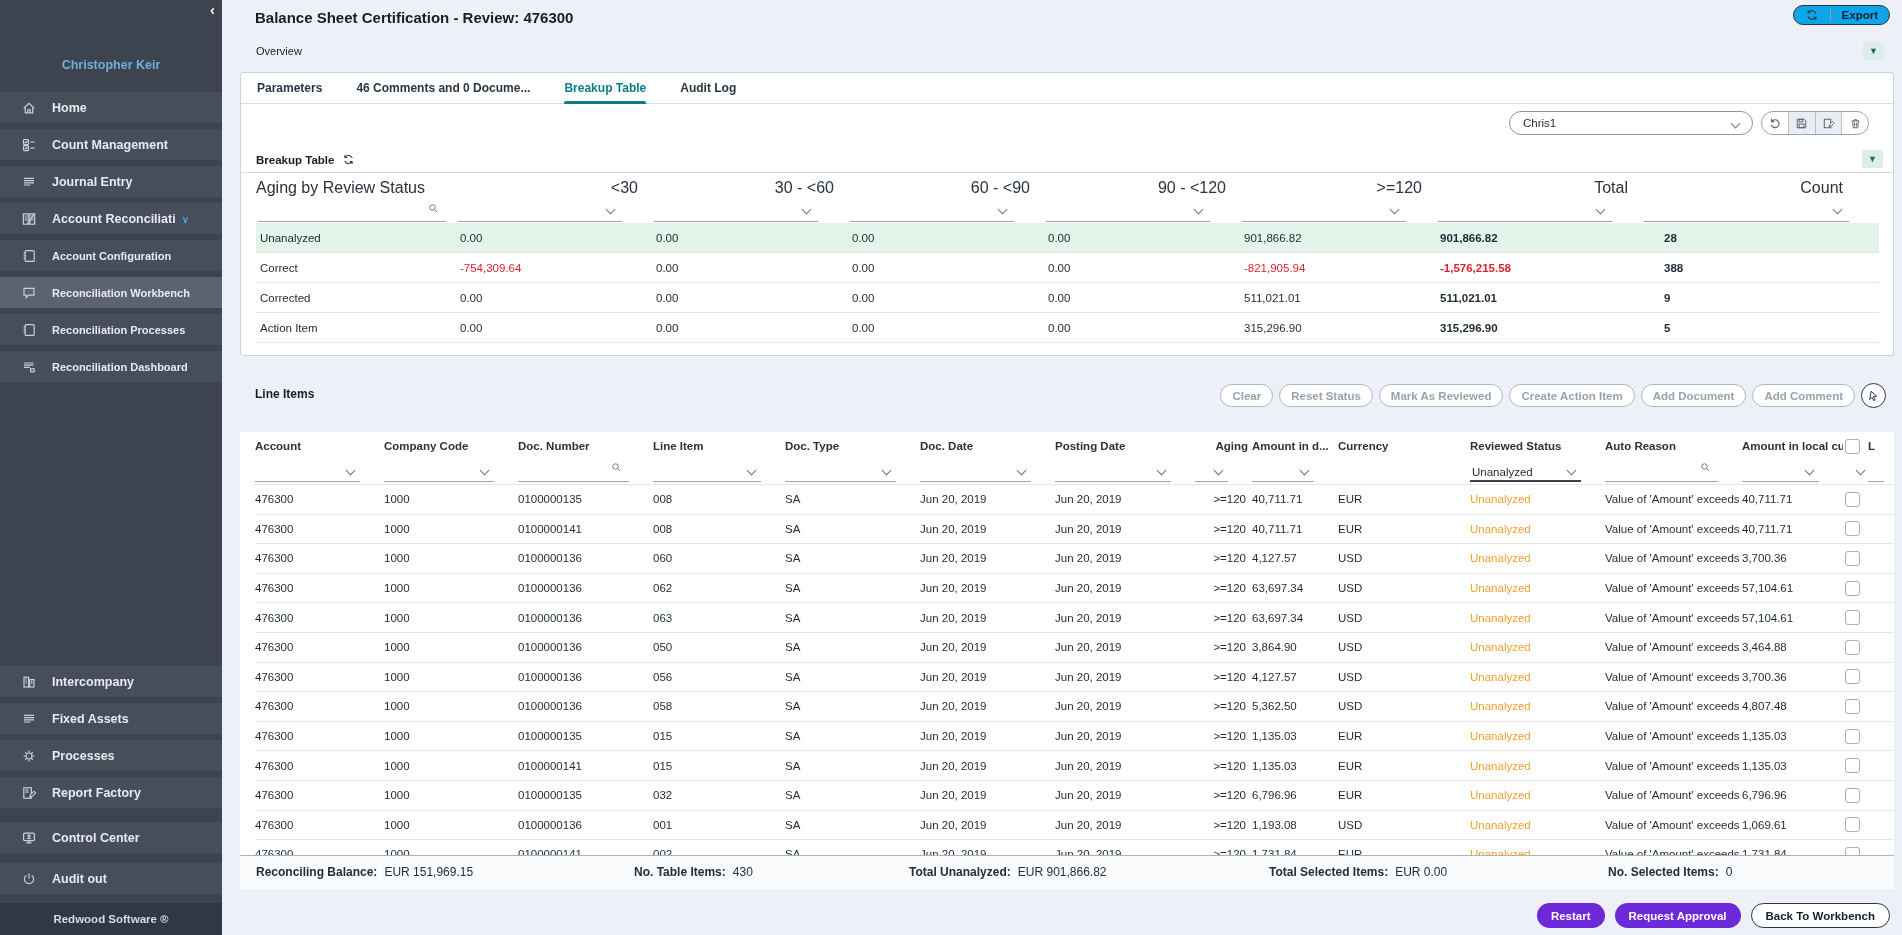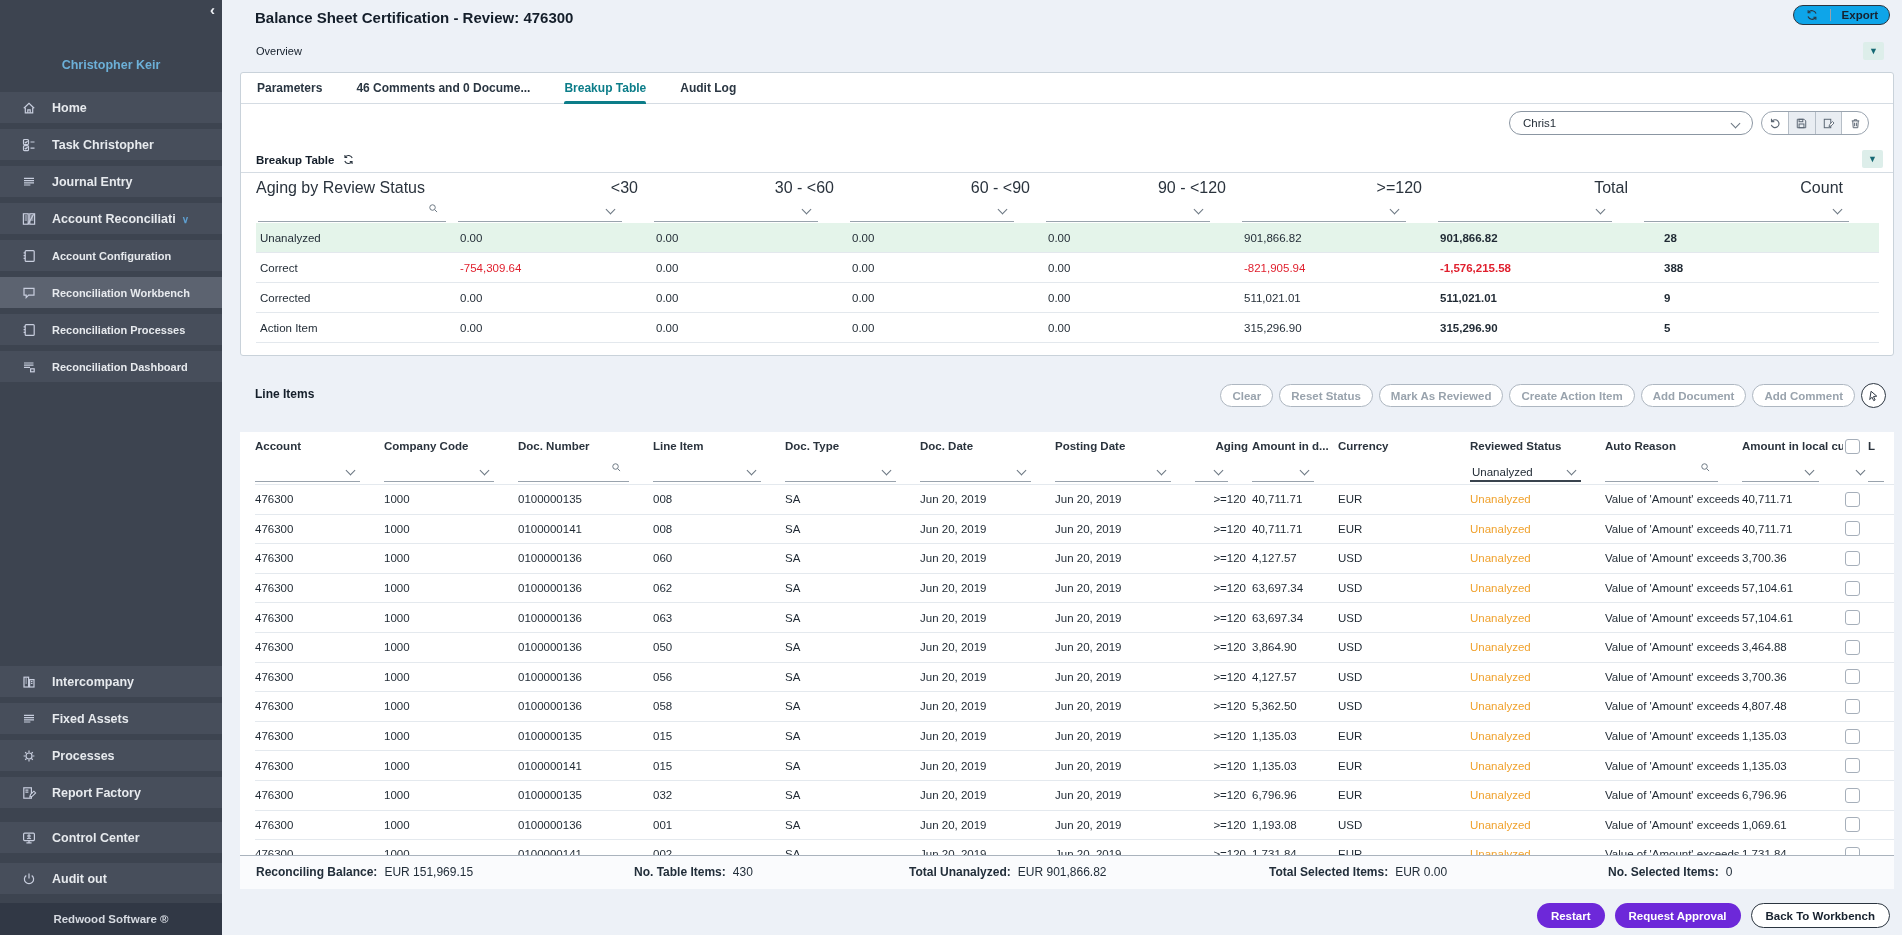--- a/index.html
+++ b/index.html
@@ -117,21 +117,21 @@
       <div class="nav-item">
         <span class="icon">
           <svg width="16" height="16" viewBox="0 0 16 16">
             <rect x="2.5" y="2.5" width="5" height="5" rx="1" fill="none" stroke="#c8cede" stroke-width="1.2"></rect>
             <path d="m3.8 4.8 1 1 1.8-2" fill="none" stroke="#c8cede" stroke-width="1.2"></path>
             <rect x="2.5" y="8.7" width="5" height="5" rx="1" fill="none" stroke="#c8cede" stroke-width="1.2"></rect>
             <path d="m3.8 11 1 1 1.8-2" fill="none" stroke="#c8cede" stroke-width="1.2"></path>
             <path d="M9.5 5h4M9.5 11.2h4" fill="none" stroke="#c8cede" stroke-width="1.2"></path>
           </svg>
         </span>
-        <span>Task Christopher</span>
+        <span>Count Management</span>
       </div>
       <div class="nav-item">
         <span class="icon">
           <svg width="16" height="16" viewBox="0 0 16 16">
             <path d="M3 4.4h10M3 6.6h10M3 8.8h10M3 11h6.4" fill="none" stroke="#c8cede" stroke-width="1.2"></path>
           </svg>
         </span>
         <span>Journal Entry</span>
       </div>
       <div class="nav-item">

